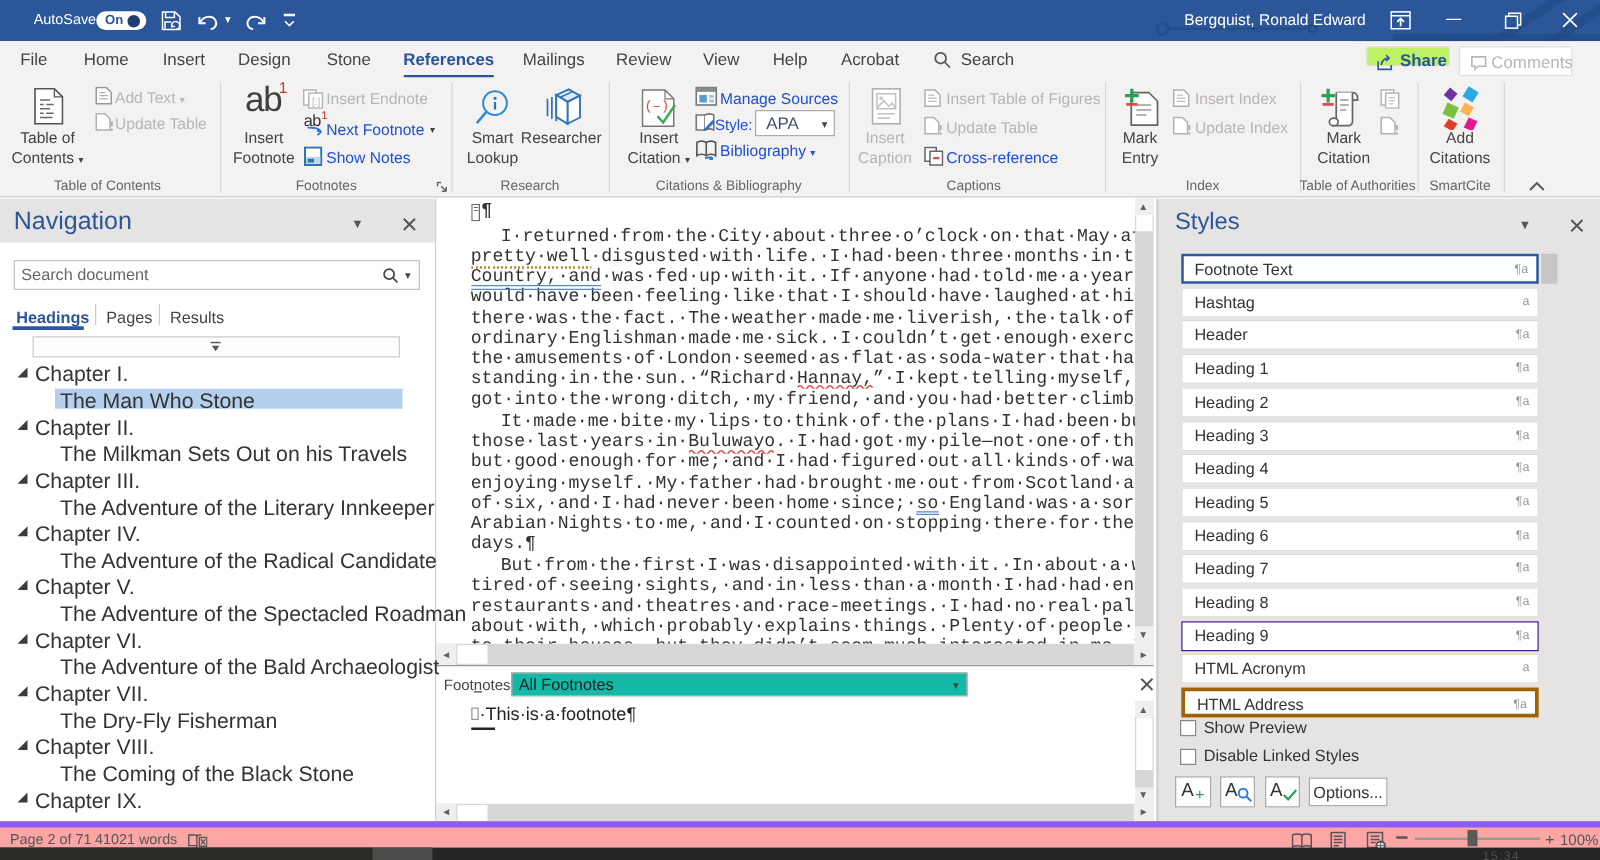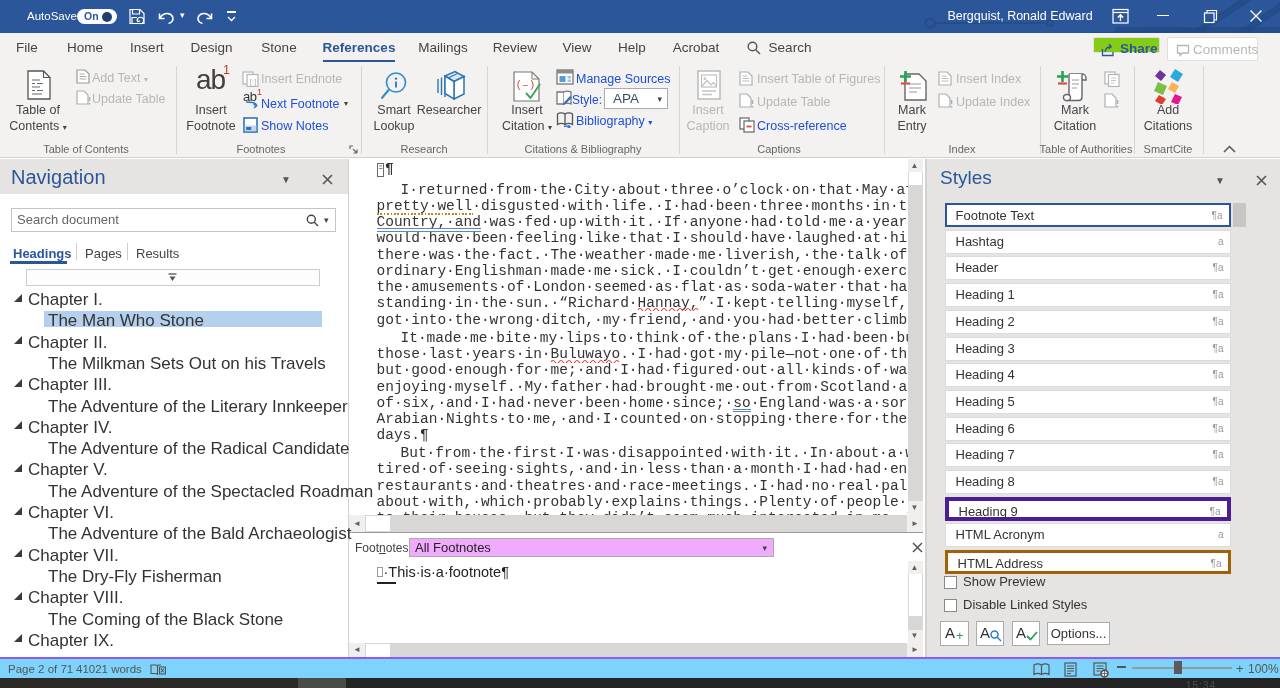--- a/index.html
+++ b/index.html
@@ -5,21 +5,21 @@
 html,body{width:1280px;height:688px;overflow:hidden;font-family:"Liberation Sans",sans-serif;background:#fff}
 .abs{position:absolute}
 #titlebar{position:absolute;left:0;top:0;width:1280px;height:33px;background:#2b579a;color:#fff}
 #tabrow{position:absolute;left:0;top:33px;width:1280px;height:29px;background:#f3f2f1}
 #ribbon{position:absolute;left:0;top:62px;width:1280px;height:96px;background:#f3f2f1;border-bottom:1px solid #d2d0ce}
 #content{position:absolute;left:0;top:159px;width:1280px;height:499px}
 #navpane{position:absolute;left:0;top:0;width:349px;height:498px;background:#fff;border-right:1px solid #d4d2d0}
 #navhead{position:absolute;left:0;top:0;width:348px;height:35px;background:#e5e4e3}
 #docarea{position:absolute;left:349px;top:0;width:574px;height:498px;background:#fff}
 #stylespane{position:absolute;left:925px;top:0;width:355px;height:498px;background:#e5e4e3;border-left:2px solid #d4d2d0}
-#statusbar{position:absolute;left:0;top:657px;width:1280px;height:21px;background:#7dd3fc;border-top:2px solid #8b5cf6;color:#555}
+#statusbar{position:absolute;left:0;top:657px;width:1280px;height:21px;background:#fca5a5;border-top:5px solid #8b5cf6;color:#555}
 #taskbar{position:absolute;left:0;top:678px;width:1280px;height:10px;background:#242424}
 .tab{position:absolute;top:0;height:29px;line-height:29px;font-size:13.5px;color:#444;text-align:center}
 .gl{position:absolute;font-size:11px;color:#666;text-align:center;white-space:nowrap}
 .sep{position:absolute;top:4px;height:88px;width:1px;background:#d8d6d4}
 .bl{position:absolute;font-size:12.5px;color:#444;text-align:center;line-height:16px;white-space:nowrap}
 .sl{position:absolute;font-size:12.5px;color:#1d4ed8;white-space:nowrap}
 .gr{color:#b8b6b4 !important}
 .mono{font-family:"Liberation Mono",monospace;font-size:14.5px;color:#333;white-space:pre;line-height:16.25px}
 .navitem{position:absolute;font-size:17px;color:#333;white-space:nowrap}
 .stybox{position:absolute;left:17.5px;width:286px;height:24px;background:#fff;border:1px solid #dddbd9;font-size:13px;color:#333;line-height:22px;padding-left:10px}
@@ -89,21 +89,21 @@
 <div class="tab" style="left:412px;width:62px">Mailings</div>
 <div class="tab" style="left:488px;width:54px">Review</div>
 <div class="tab" style="left:556px;width:42px">View</div>
 <div class="tab" style="left:612px;width:40px">Help</div>
 <div class="tab" style="left:666px;width:60px">Acrobat</div>
 <svg class="abs" style="left:747px;top:8px" width="14" height="14" fill="none" stroke="#555" stroke-width="1.4">
       <circle cx="5.5" cy="5.5" r="4.3"></circle>
       <path d="M8.8 8.8 L13 13"></path>
     </svg>
 <div class="tab" style="left:766px;width:48px">Search</div>
-<div class="abs" style="left:1093px;top:4px;width:67px;height:16px;background:#84cc16;border:1px solid #e2e0de;border-radius:2px">
+<div class="abs" style="left:1093px;top:4px;width:67px;height:16px;background:#bef264;border:1px solid #e2e0de;border-radius:2px">
 <svg class="abs" style="left:7px;top:5px" width="15" height="14" fill="none" stroke="#2b579a" stroke-width="1.3">
         <path d="M1.5 6 V12.5 H12 V9"></path>
         <path d="M4 9 C4.5 5 7 3.5 10.5 3.5 M10.5 3.5 L7.8 1.2 M10.5 3.5 L7.8 5.8"></path>
       </svg>
 <div class="abs" style="left:26px;top:3px;font-size:13.5px;font-weight:bold;color:#2b579a">Share</div>
 </div>
 <div class="abs" style="left:1167px;top:4px;width:91px;height:24px;background:#fff;border:1px solid #e2e0de;border-radius:2px">
 <svg class="abs" style="left:8px;top:6px" width="14" height="13" fill="none" stroke="#b8b6b4" stroke-width="1.3">
         <path d="M1.5 1.5 H12.5 V9 H6.5 L4 11.5 V9 H1.5 Z"></path>
       </svg>
@@ -354,21 +354,21 @@
 </div>
 <div class="abs" style="left:0;top:356px;width:574px;height:17px;background:#d9d7d5">
 <div class="abs" style="left:0;top:0;width:16px;height:17px;background:#f0efee"></div>
 <div class="abs" style="left:4px;top:3.5px;font-size:8px;color:#606060">◄</div>
 <div class="abs" style="left:17px;top:0.5px;width:24px;height:15px;background:#fff"></div>
 <div class="abs" style="left:558px;top:0;width:16px;height:17px;background:#f0efee"></div>
 <div class="abs" style="left:562px;top:3.5px;font-size:8px;color:#606060">►</div>
 </div>
 <div class="abs" style="left:0;top:373px;width:574px;height:29px;background:#fff;border-top:1px solid #9c9a98">
 <div class="abs" style="left:6px;top:8px;font-size:12px;color:#444">Foot<span style="text-decoration:underline">n</span>otes</div>
-<div class="abs" style="left:60px;top:5px;width:365px;height:19px;background:#f0abfc;border:1px solid #ababab">
+<div class="abs" style="left:60px;top:5px;width:365px;height:19px;background:#14b8a6;border:1px solid #ababab">
 <div class="abs" style="left:5px;top:1px;font-size:13px;color:#222">All Footnotes</div>
 <div class="abs" style="right:6px;top:4px;font-size:9px;color:#444">▾</div>
         </div>
 <svg class="abs" style="left:563px;top:9px" width="11" height="11" stroke="#555" stroke-width="1.5">
           <path d="M1 1 L10 10 M10 1 L1 10"></path>
         </svg>
 </div>
 <div class="abs" style="left:0;top:402px;width:559px;height:82px;background:#fff;overflow:hidden">
 <div class="abs" style="left:27.5px;top:3px;font-size:14.5px;color:#222"><span style="display:inline-block;width:6px;height:10px;border:1px solid #999;margin-right:1px"></span>·This·is·a·footnote¶</div>
 <div class="abs" style="left:27.5px;top:21px;width:19px;height:2px;background:#222"></div>
@@ -470,21 +470,21 @@
 <div class="stybox" style="top:70.7px;border:1px solid #dddbd9;padding-left:10px">Hashtag<span class="stymark">a</span></div>
 <div class="stybox" style="top:97.4px;border:1px solid #dddbd9;padding-left:10px">Header<span class="stymark">¶a</span></div>
 <div class="stybox" style="top:124.1px;border:1px solid #dddbd9;padding-left:10px">Heading 1<span class="stymark">¶a</span></div>
 <div class="stybox" style="top:150.8px;border:1px solid #dddbd9;padding-left:10px">Heading 2<span class="stymark">¶a</span></div>
 <div class="stybox" style="top:177.5px;border:1px solid #dddbd9;padding-left:10px">Heading 3<span class="stymark">¶a</span></div>
 <div class="stybox" style="top:204.2px;border:1px solid #dddbd9;padding-left:10px">Heading 4<span class="stymark">¶a</span></div>
 <div class="stybox" style="top:230.9px;border:1px solid #dddbd9;padding-left:10px">Heading 5<span class="stymark">¶a</span></div>
 <div class="stybox" style="top:257.6px;border:1px solid #dddbd9;padding-left:10px">Heading 6<span class="stymark">¶a</span></div>
 <div class="stybox" style="top:284.3px;border:1px solid #dddbd9;padding-left:10px">Heading 7<span class="stymark">¶a</span></div>
 <div class="stybox" style="top:311.0px;border:1px solid #dddbd9;padding-left:10px">Heading 8<span class="stymark">¶a</span></div>
-<div class="stybox" style="top:337.7px;border:4px solid #4c1d95;padding-left:10px">Heading 9<span class="stymark">¶a</span></div>
+<div class="stybox" style="top:337.7px;border:1px solid #4c1d95;padding-left:10px">Heading 9<span class="stymark">¶a</span></div>
 <div class="stybox" style="top:364.4px;border:1px solid #dddbd9;padding-left:10px">HTML Acronym<span class="stymark">a</span></div>
 <div class="stybox" style="top:391.1px;border:3px solid #a16207;padding-left:10px">HTML Address<span class="stymark">¶a</span></div>
 <div class="abs" style="left:306px;top:44px;width:13px;height:24px;background:#c8c6c4"></div>
 <div class="abs" style="left:17px;top:417px;width:13px;height:13px;background:#fff;border:1px solid #8a8886"></div>
 <div class="abs" style="left:36px;top:415px;font-size:13px;color:#333">Show Preview</div>
 <div class="abs" style="left:17px;top:440px;width:13px;height:13px;background:#fff;border:1px solid #8a8886"></div>
 <div class="abs" style="left:36px;top:438px;font-size:13px;color:#333">Disable Linked Styles</div>
 <div class="abs" style="left:13px;top:462px;width:29px;height:25px;background:#fff;border:1px solid #ababab">
 <div class="abs" style="left:4px;top:2px;font-size:15px;color:#333">A</div>
         <div class="abs" style="left:15px;top:6px;font-size:13px;color:#28a158">+</div>

